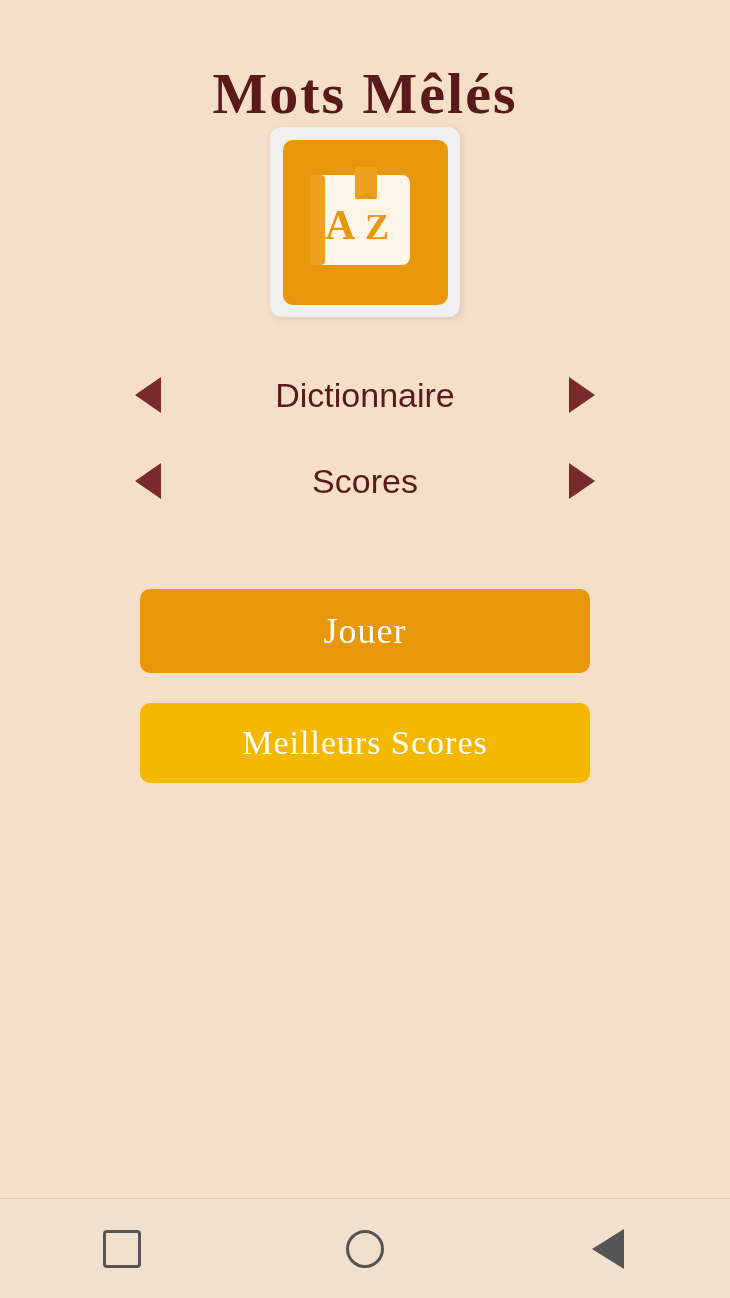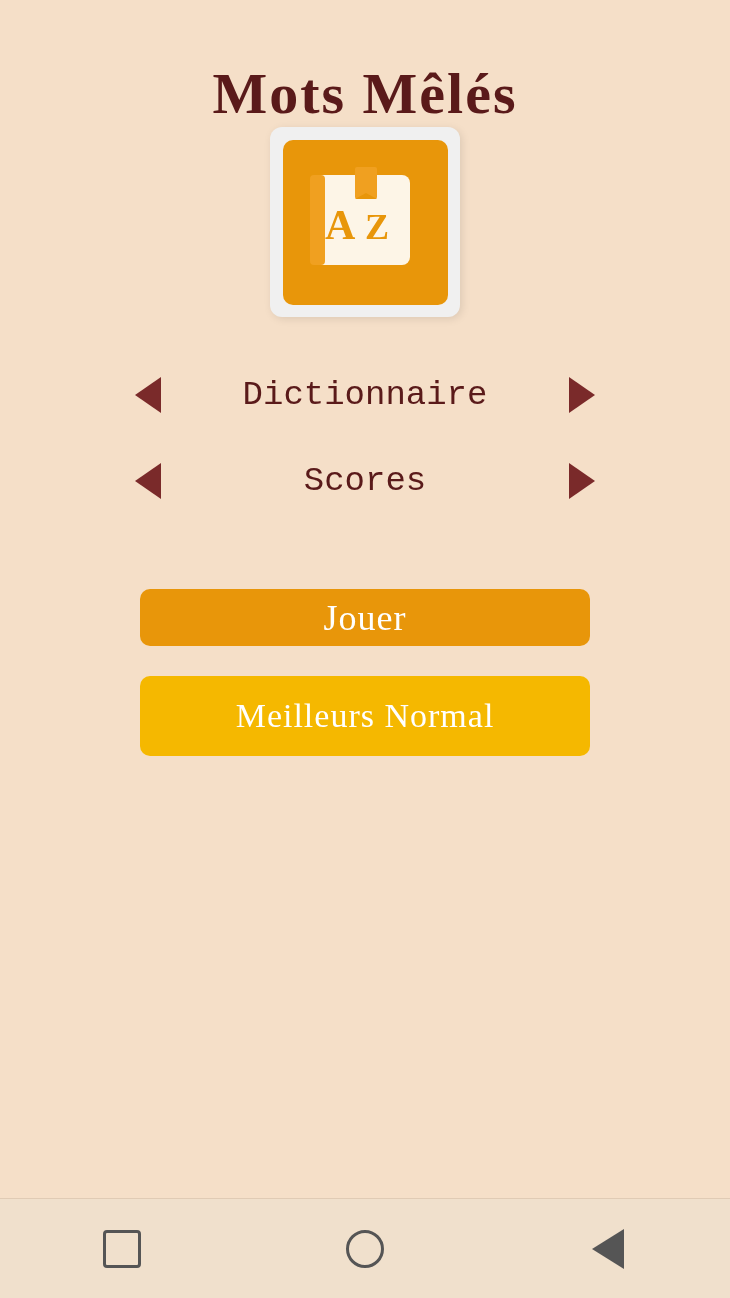--- a/index.html
+++ b/index.html
@@ -98,35 +98,35 @@
       border-top: 18px solid transparent;
       border-bottom: 18px solid transparent;
       border-left: 26px solid #7a2a2a;
     }
 
     .selector-label {
       flex: 1;
       text-align: center;
       font-size: 34px;
       color: #5a1a1a;
-      font-family: Liberation Mono, monospace;
+      font-family: Liberation Sans, sans-serif;
     }
 
     .buttons-container {
       display: flex;
       flex-direction: column;
       align-items: center;
       width: 100%;
       margin-top: 50px;
       gap: 30px;
     }
 
     .btn-jouer {
       width: 450px;
-      height: 57px;
+      height: 84px;
       background-color: #e8960a;
       border: none;
       border-radius: 10px;
       font-size: 36px;
       color: white;
       font-family: 'Georgia', serif;
       cursor: pointer;
       letter-spacing: 1px;
     }
 
@@ -226,21 +226,21 @@
       <span class="chevron-left"></span>
     </button>
     <span class="selector-label">Scores</span>
     <button class="chevron-btn">
       <span class="chevron-right"></span>
     </button>
   </div>
 
   <div class="buttons-container">
     <button class="btn-jouer">Jouer</button>
-    <button class="btn-scores">Meilleurs Normal</button>
+    <button class="btn-scores">Meilleurs Scores</button>
   </div>
 
 </div>
 
 <div class="nav-bar">
   <button class="nav-btn">
     <div class="nav-square"></div>
   </button>
   <button class="nav-btn">
     <div class="nav-circle"></div>

